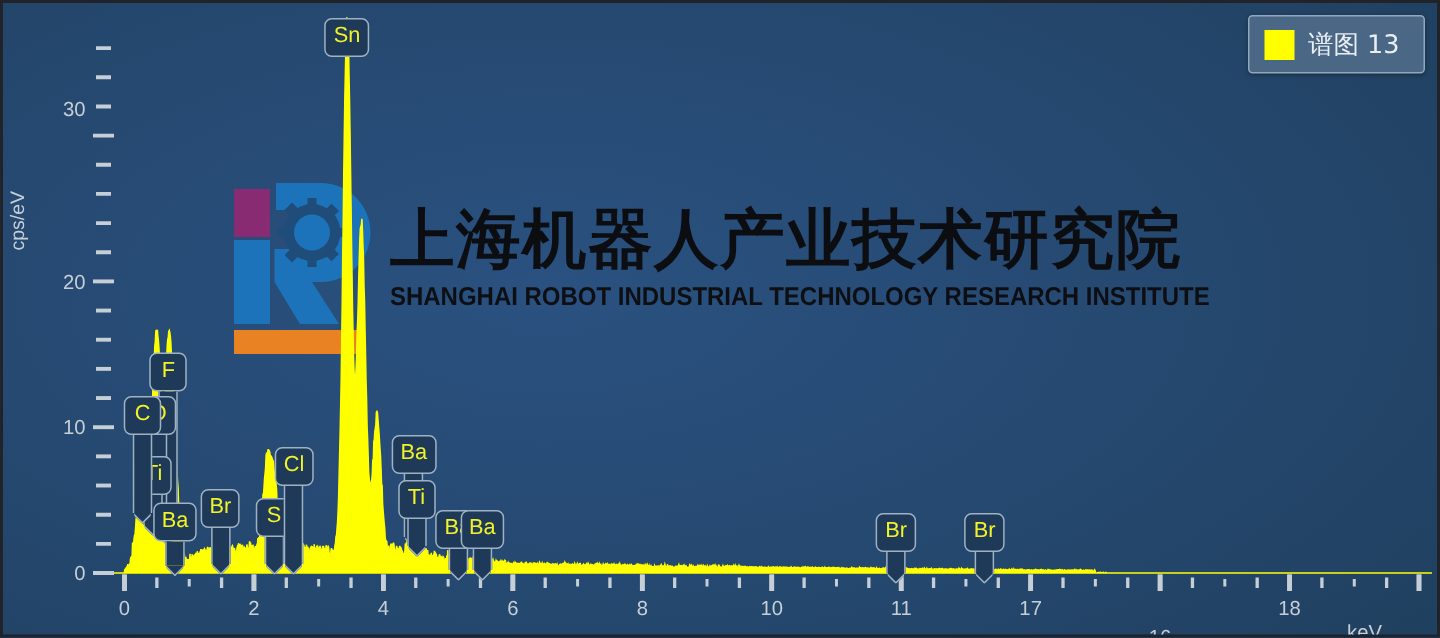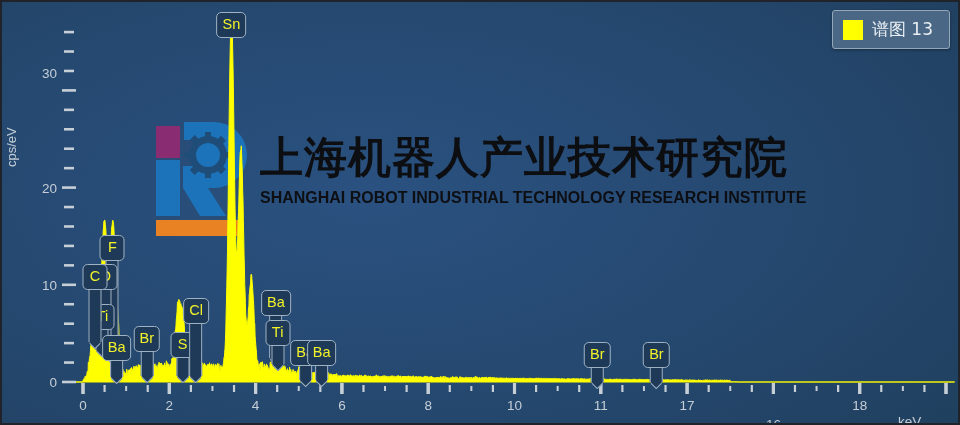--- a/index.html
+++ b/index.html
@@ -19,21 +19,21 @@
   #watermark{
     position:absolute;
     left:148px;top:112px;
     width:680px;height:128px;
     pointer-events:none;
     opacity:.97;
   }
   .wm-logo{position:absolute;left:0;top:0;width:100px;height:128px;}
   .wm-text{position:absolute;left:110px;top:22px;width:570px;}
   .wm-cn{
-    font-family:Liberation Mono, monospace;
+    font-family:Liberation Serif, serif;
     font-weight:bold;color:#0c0c0e;
     font-size:43px;letter-spacing:1px;line-height:50px;
     white-space:nowrap;
   }
   .wm-en{
     font-family:"Liberation Sans","DejaVu Sans",sans-serif;
     font-weight:bold;color:#0d0d10;
     font-size:17.2px;line-height:22px;
     transform:scaleX(.93);transform-origin:left center;
     white-space:nowrap;

